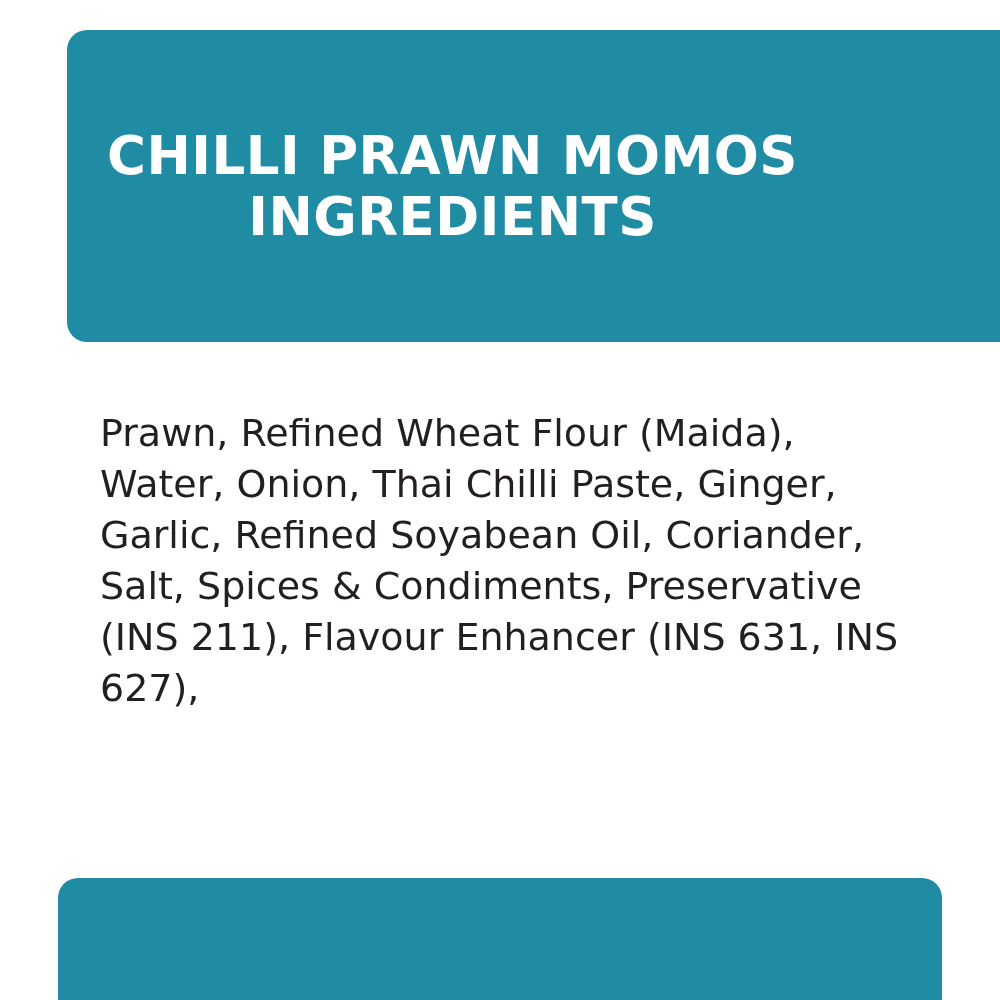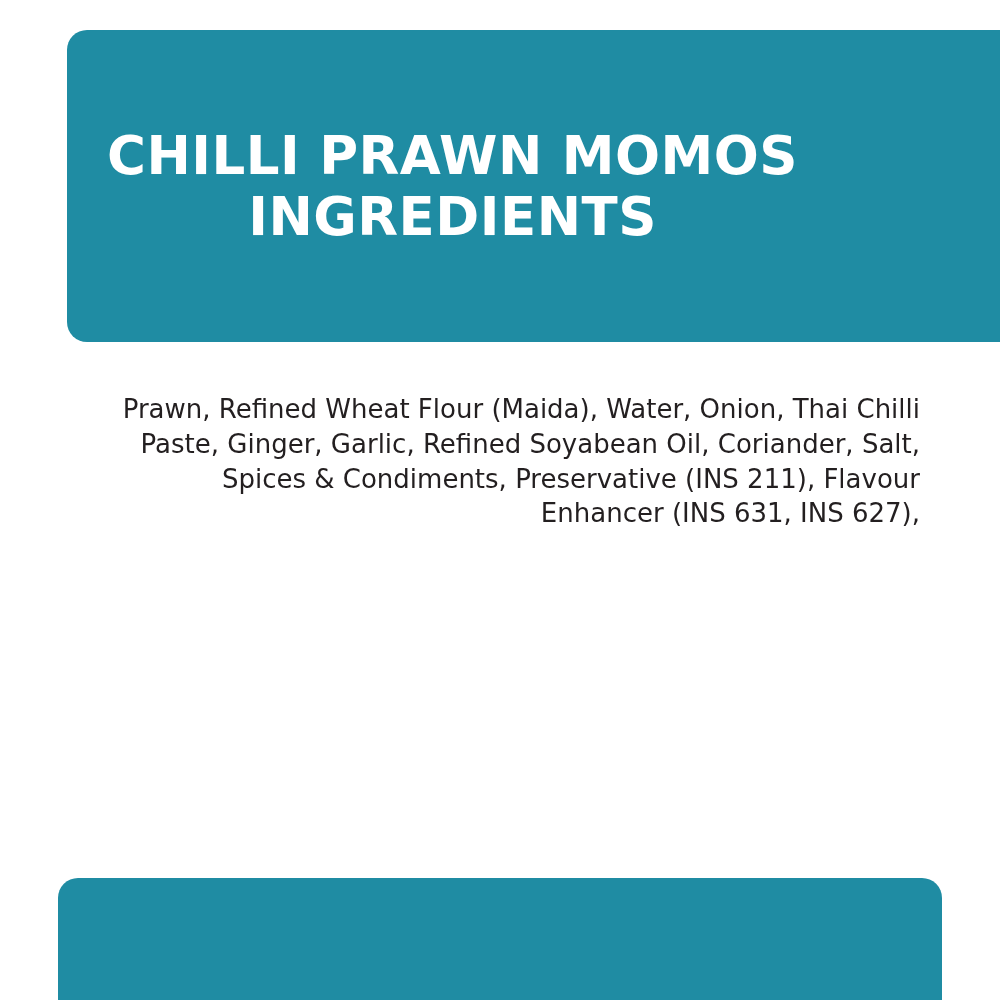--- a/index.html
+++ b/index.html
@@ -42,27 +42,27 @@
     line-height: 1.16;
     letter-spacing: 0.5px;
     text-align: center;
     text-transform: uppercase;
     white-space: pre-line;
   }
 
   .ingredients-body {
     position: absolute;
     left: 100px;
-    top: 392px;
+    top: 408px;
     width: 820px;
-    text-align: right;
+    text-align: left;
     color: #231f20;
     font-family: "DejaVu Sans", sans-serif;
     font-weight: normal;
-    font-size: 26px;
+    font-size: 38px;
     line-height: 1.34;
   }
 
   .footer-card {
     position: absolute;
     left: 58px;
     top: 878px;
     width: 884px;
     height: 142px;
     background: #1f8ca3;

